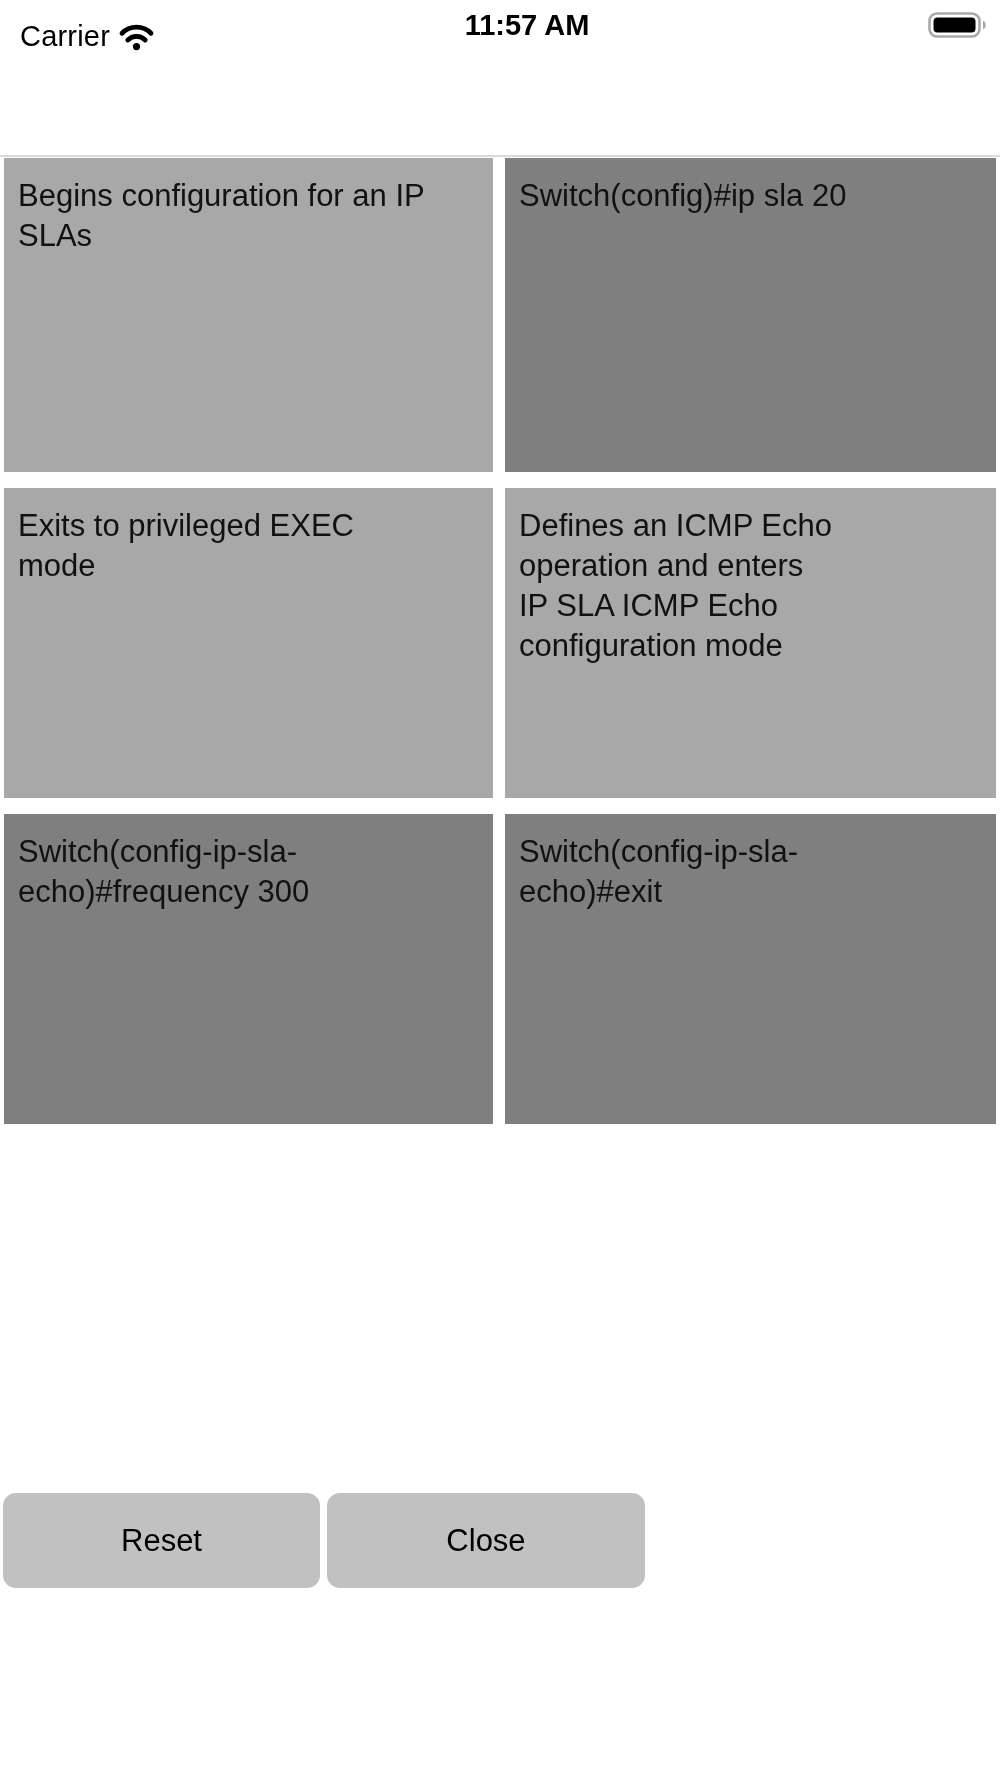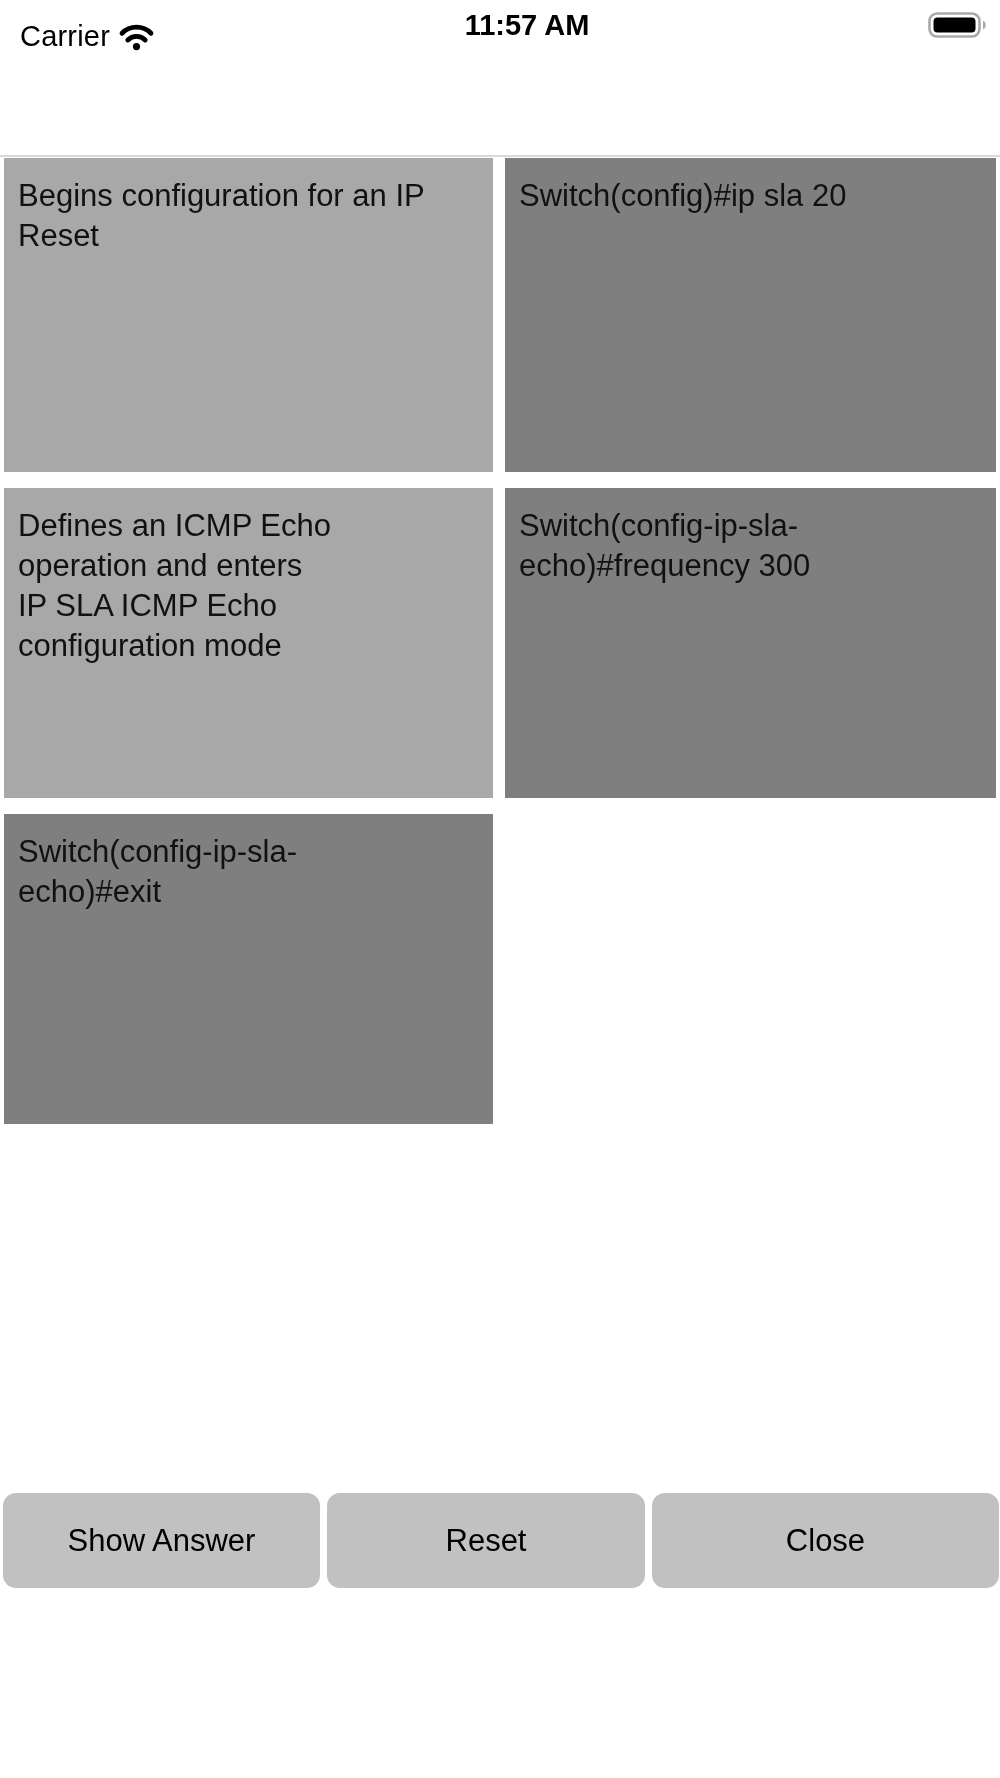--- a/index.html
+++ b/index.html
@@ -123,32 +123,33 @@
         <path d="M55 8.5 a 5 5 0 0 1 0 9 z" fill="#a9a9a9"></path>
       </svg>
     </span>
   </div>
 </div>
 
 <div class="content-separator"></div>
 
 <div class="match-grid">
   <div class="card description">Begins configuration for an IP
-Reset</div>
+SLAs</div>
   <div class="card command">Switch(config)#ip sla 20</div>
 
+  <div class="card description">Exits to privileged EXEC
+mode</div>
 
   <div class="card description">Defines an ICMP Echo
 operation and enters
 IP SLA ICMP Echo
 configuration mode</div>
   <div class="card command">Switch(config-ip-sla-
 echo)#frequency 300</div>
 
   <div class="card command">Switch(config-ip-sla-
 echo)#exit</div>
 </div>
 
 <div class="button-row">
-  <button class="action-button">Show Answer</button>
   <button class="action-button">Reset</button>
   <button class="action-button">Close</button>
 </div>
 
 </body></html>

